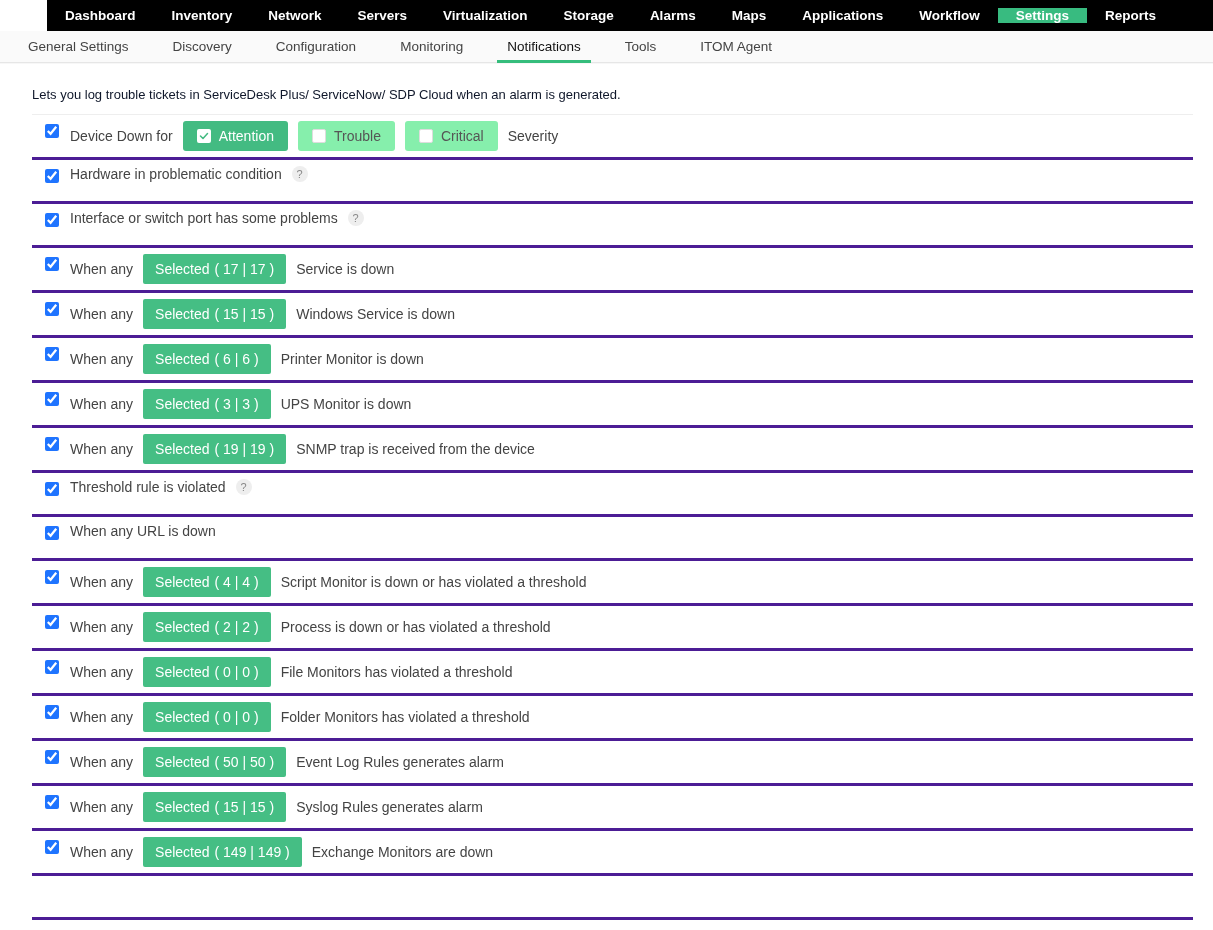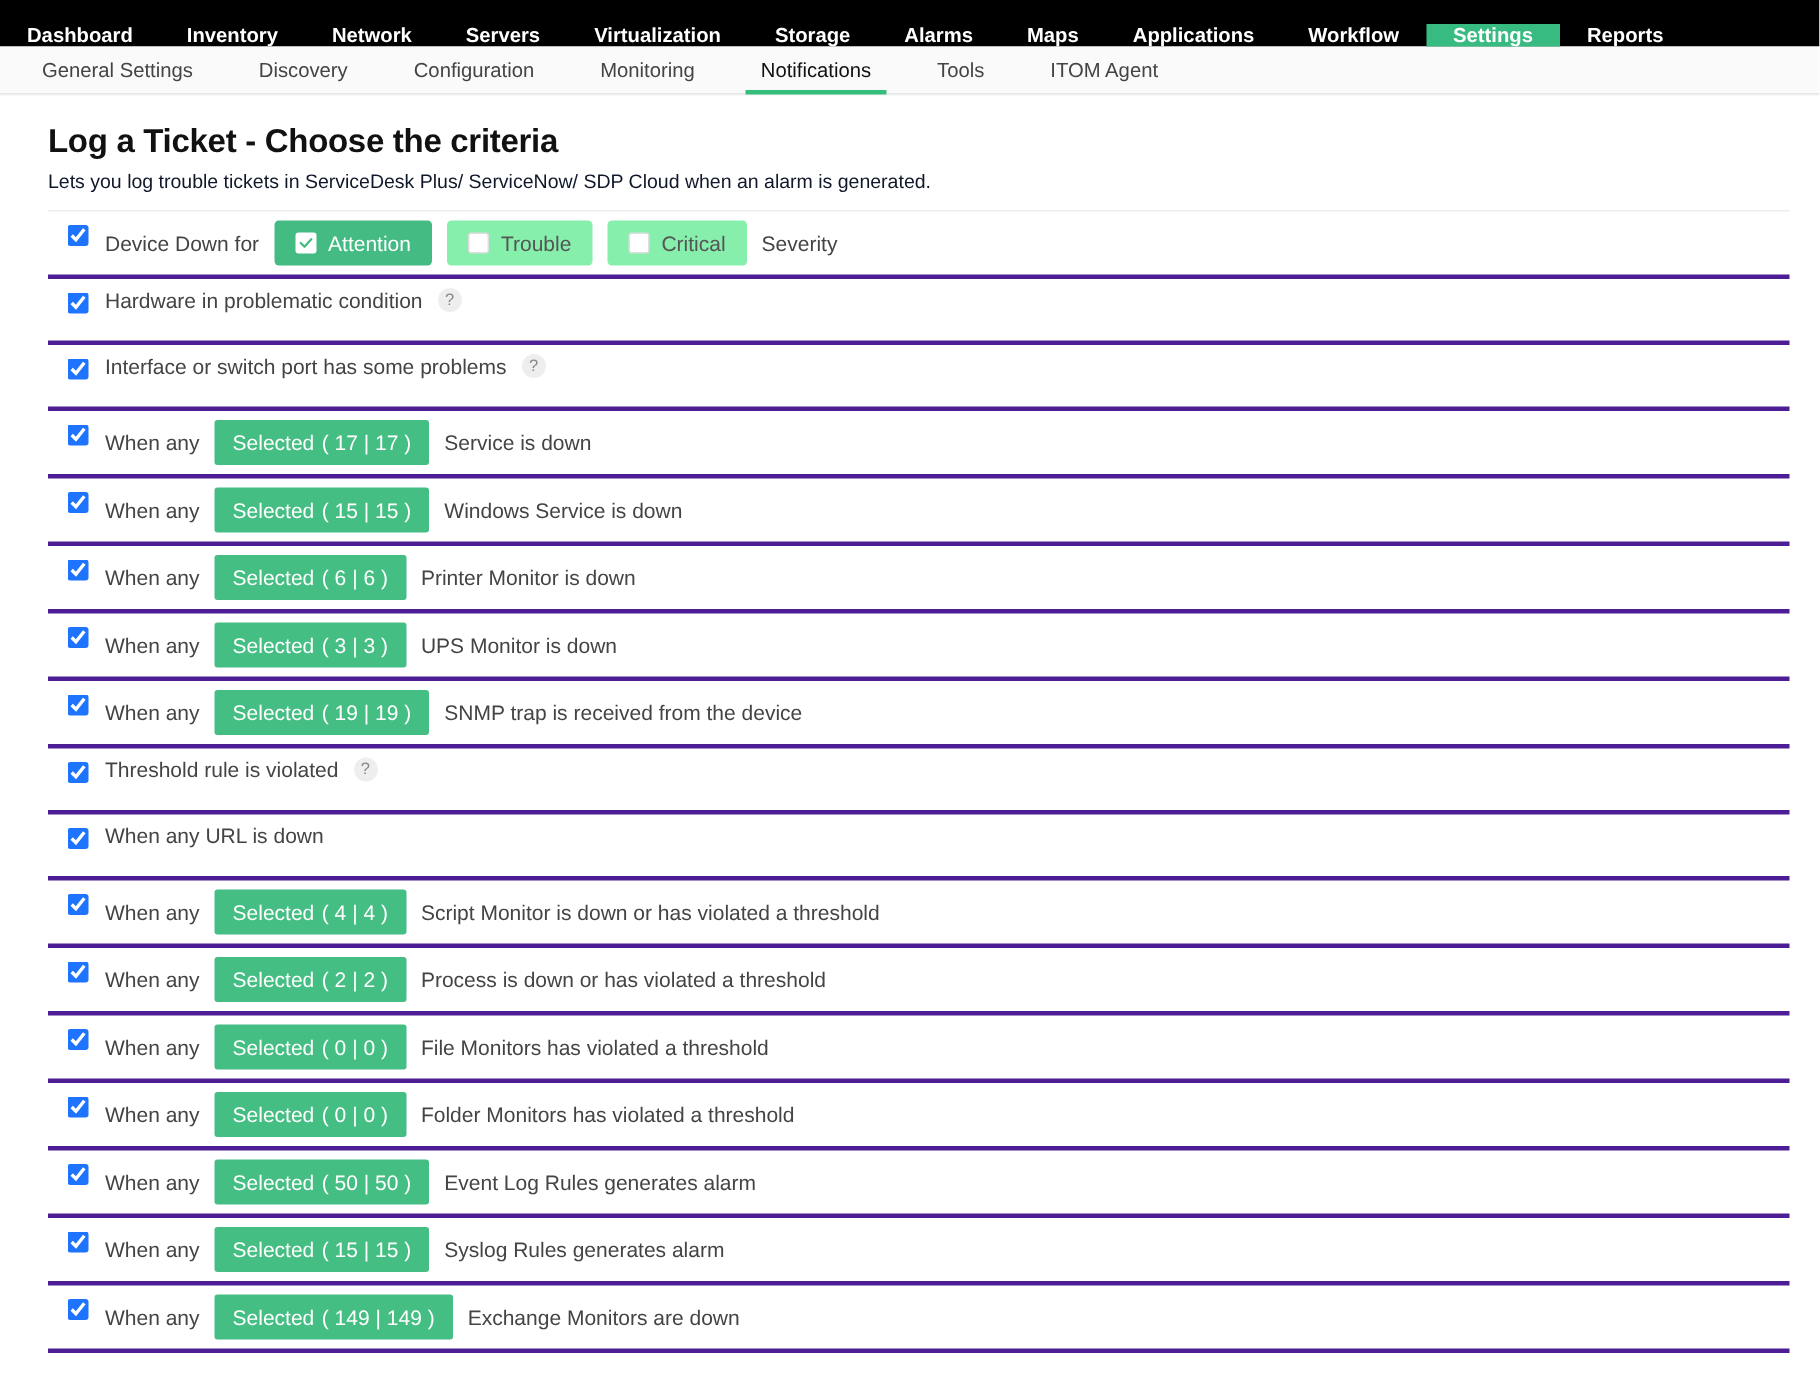--- a/index.html
+++ b/index.html
@@ -8,25 +8,26 @@
     font-family: "Segoe UI", "Helvetica Neue", Arial, sans-serif;
     font-size: 14px;
     color: #333;
     background: #fff;
     width: 1213px;
   }
 
   
   .main-nav {
     display: flex;
-    align-items: flex-end;
+    align-items: center;
     background: #000;
     color: #fff;
     height: 31px;
     padding-left: 0;
+    margin-left: 47px;
   }
   .main-nav .nav-item {
     padding: 0 18px;
     display: flex;
     align-items: center;
     font-weight: 600;
     font-size: 13.5px;
     color: #fff;
     cursor: pointer;
   }
@@ -251,21 +252,20 @@
     </div>
     <div class="tab">
       <span>Tools</span>
     </div>
     <div class="tab">
       <span>ITOM Agent</span>
     </div>
   </nav>
 
 <div class="content">
-  <h1 class="page-title">Log a Ticket - Choose the criteria</h1>
   <p class="page-subtitle">Lets you log trouble tickets in ServiceDesk Plus/ ServiceNow/ SDP Cloud when an alarm is generated.</p>
 
   <div class="criteria">
     <div id="criteria-rows">
         <div class="criteria-row">
           <div class="col-cb">
             <input type="checkbox" checked="" style="">
           </div>
           <div class="col-body">
             <span class="row-text">Device Down for</span>

